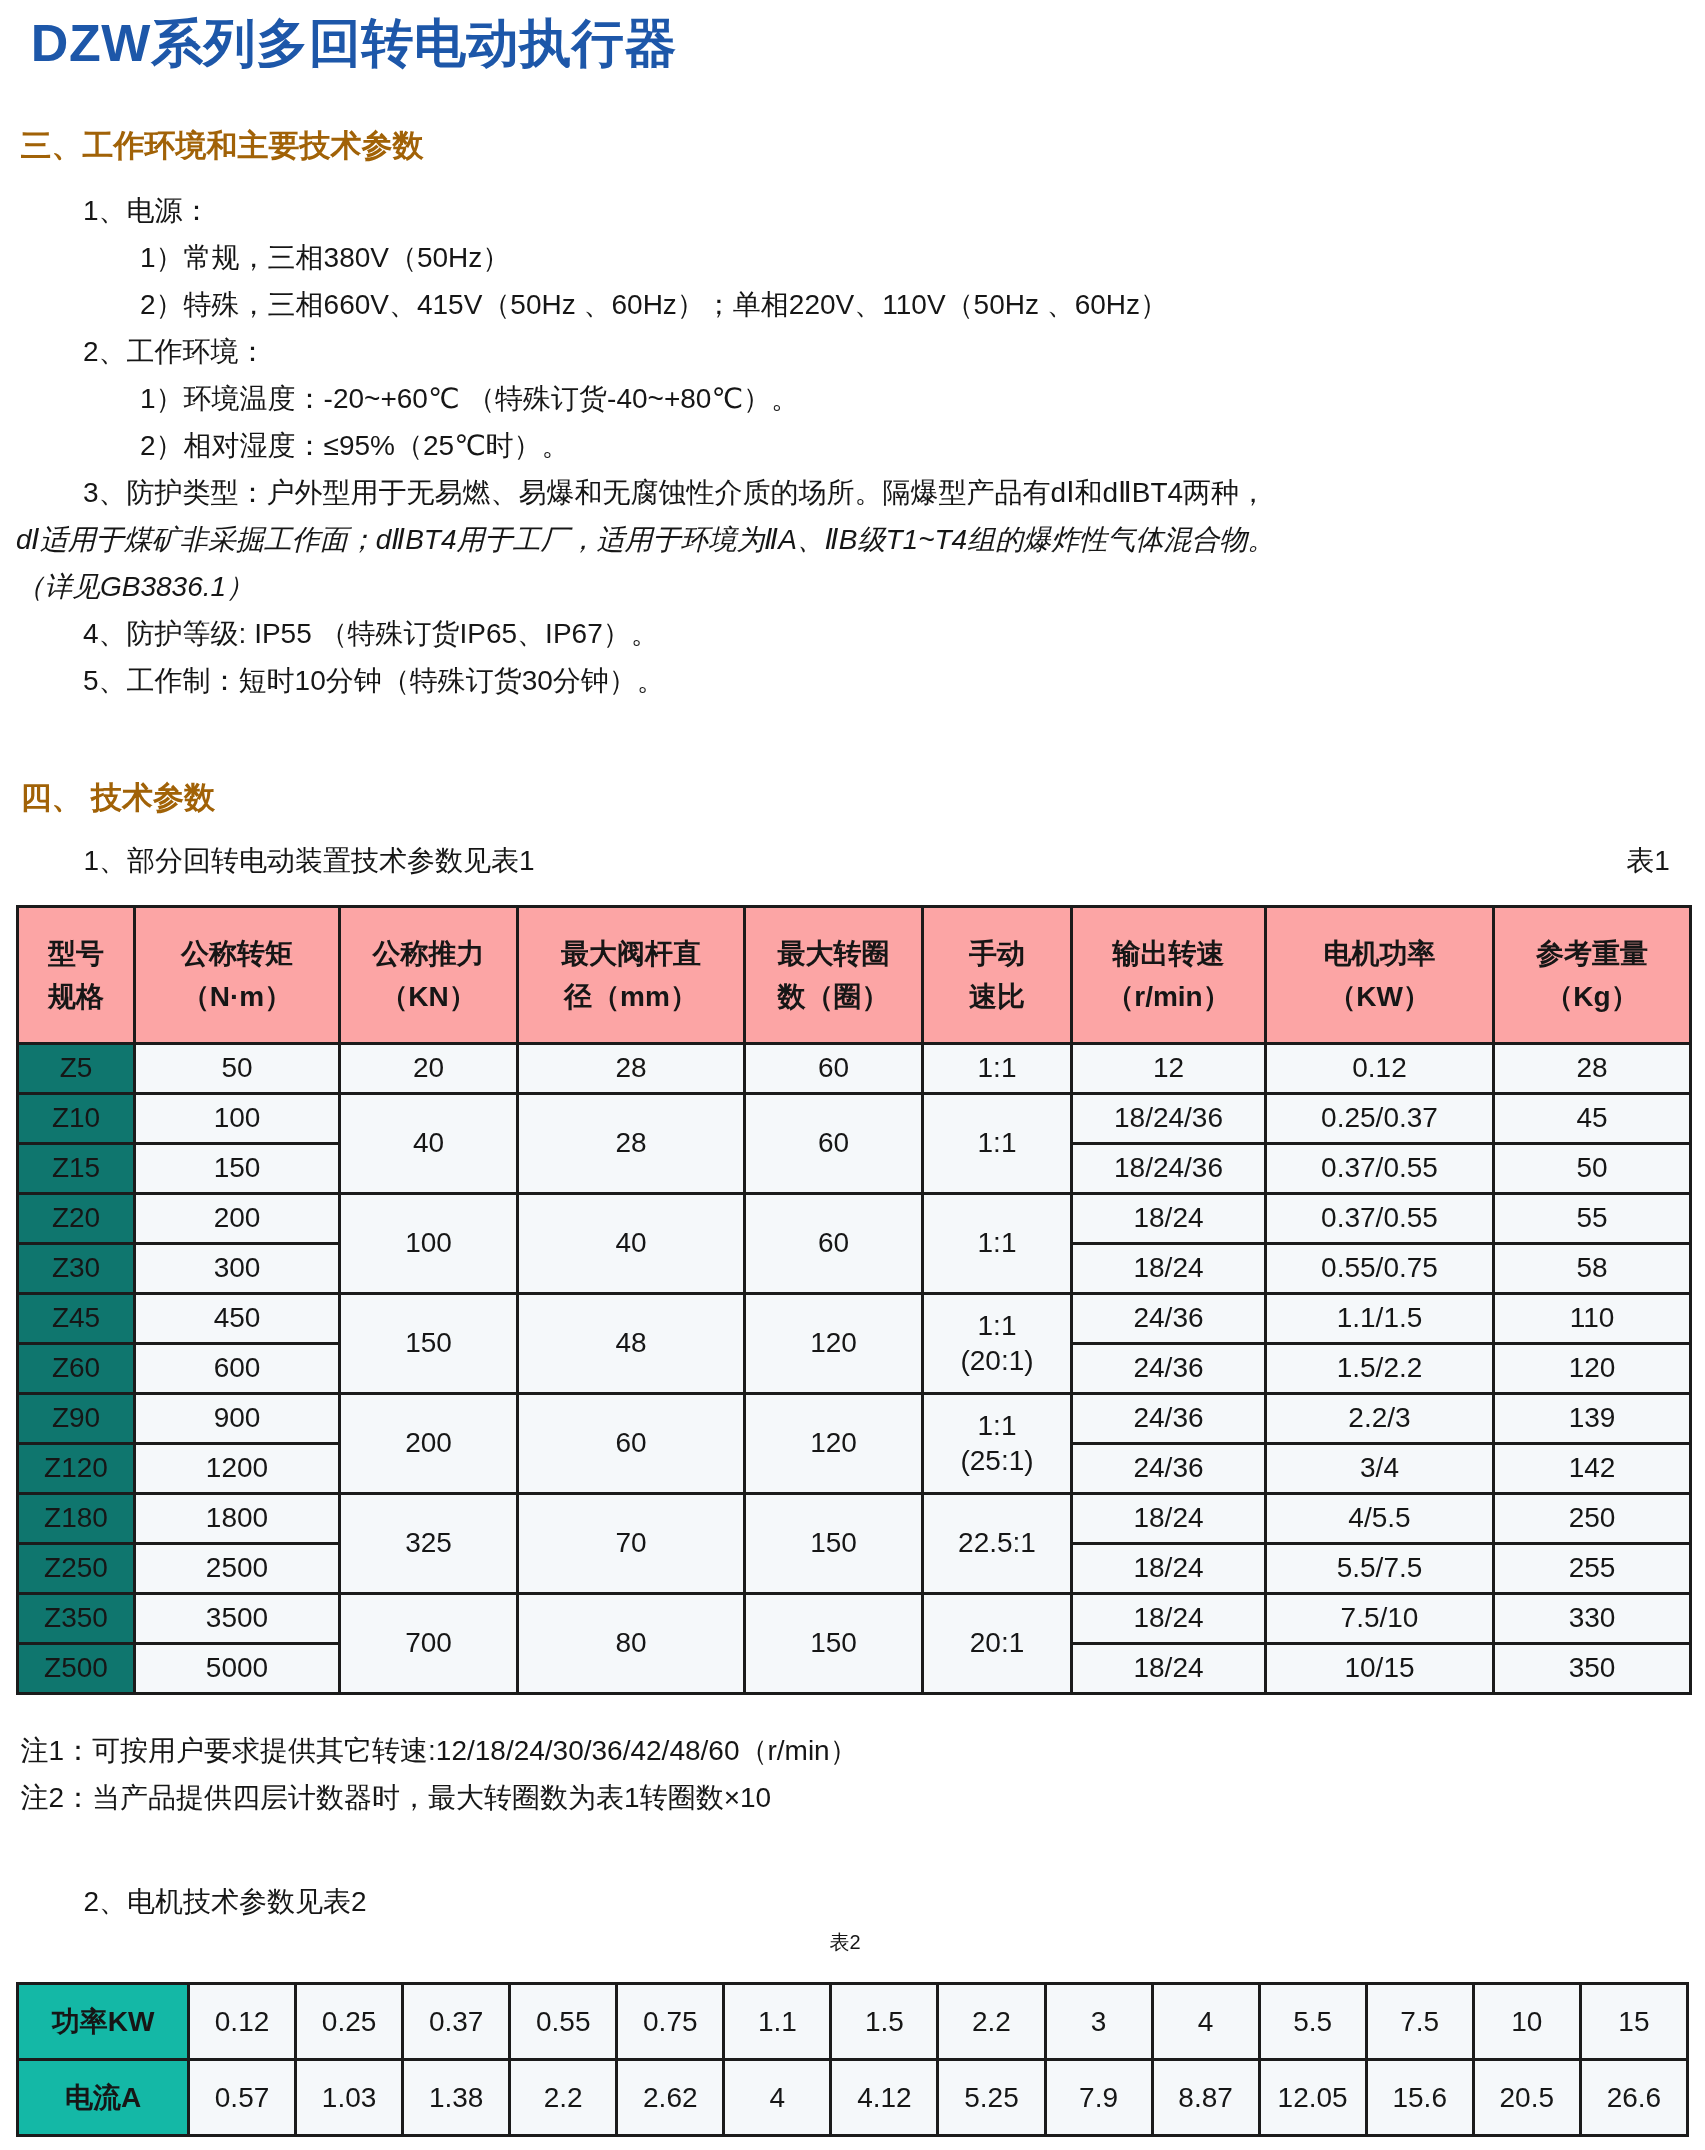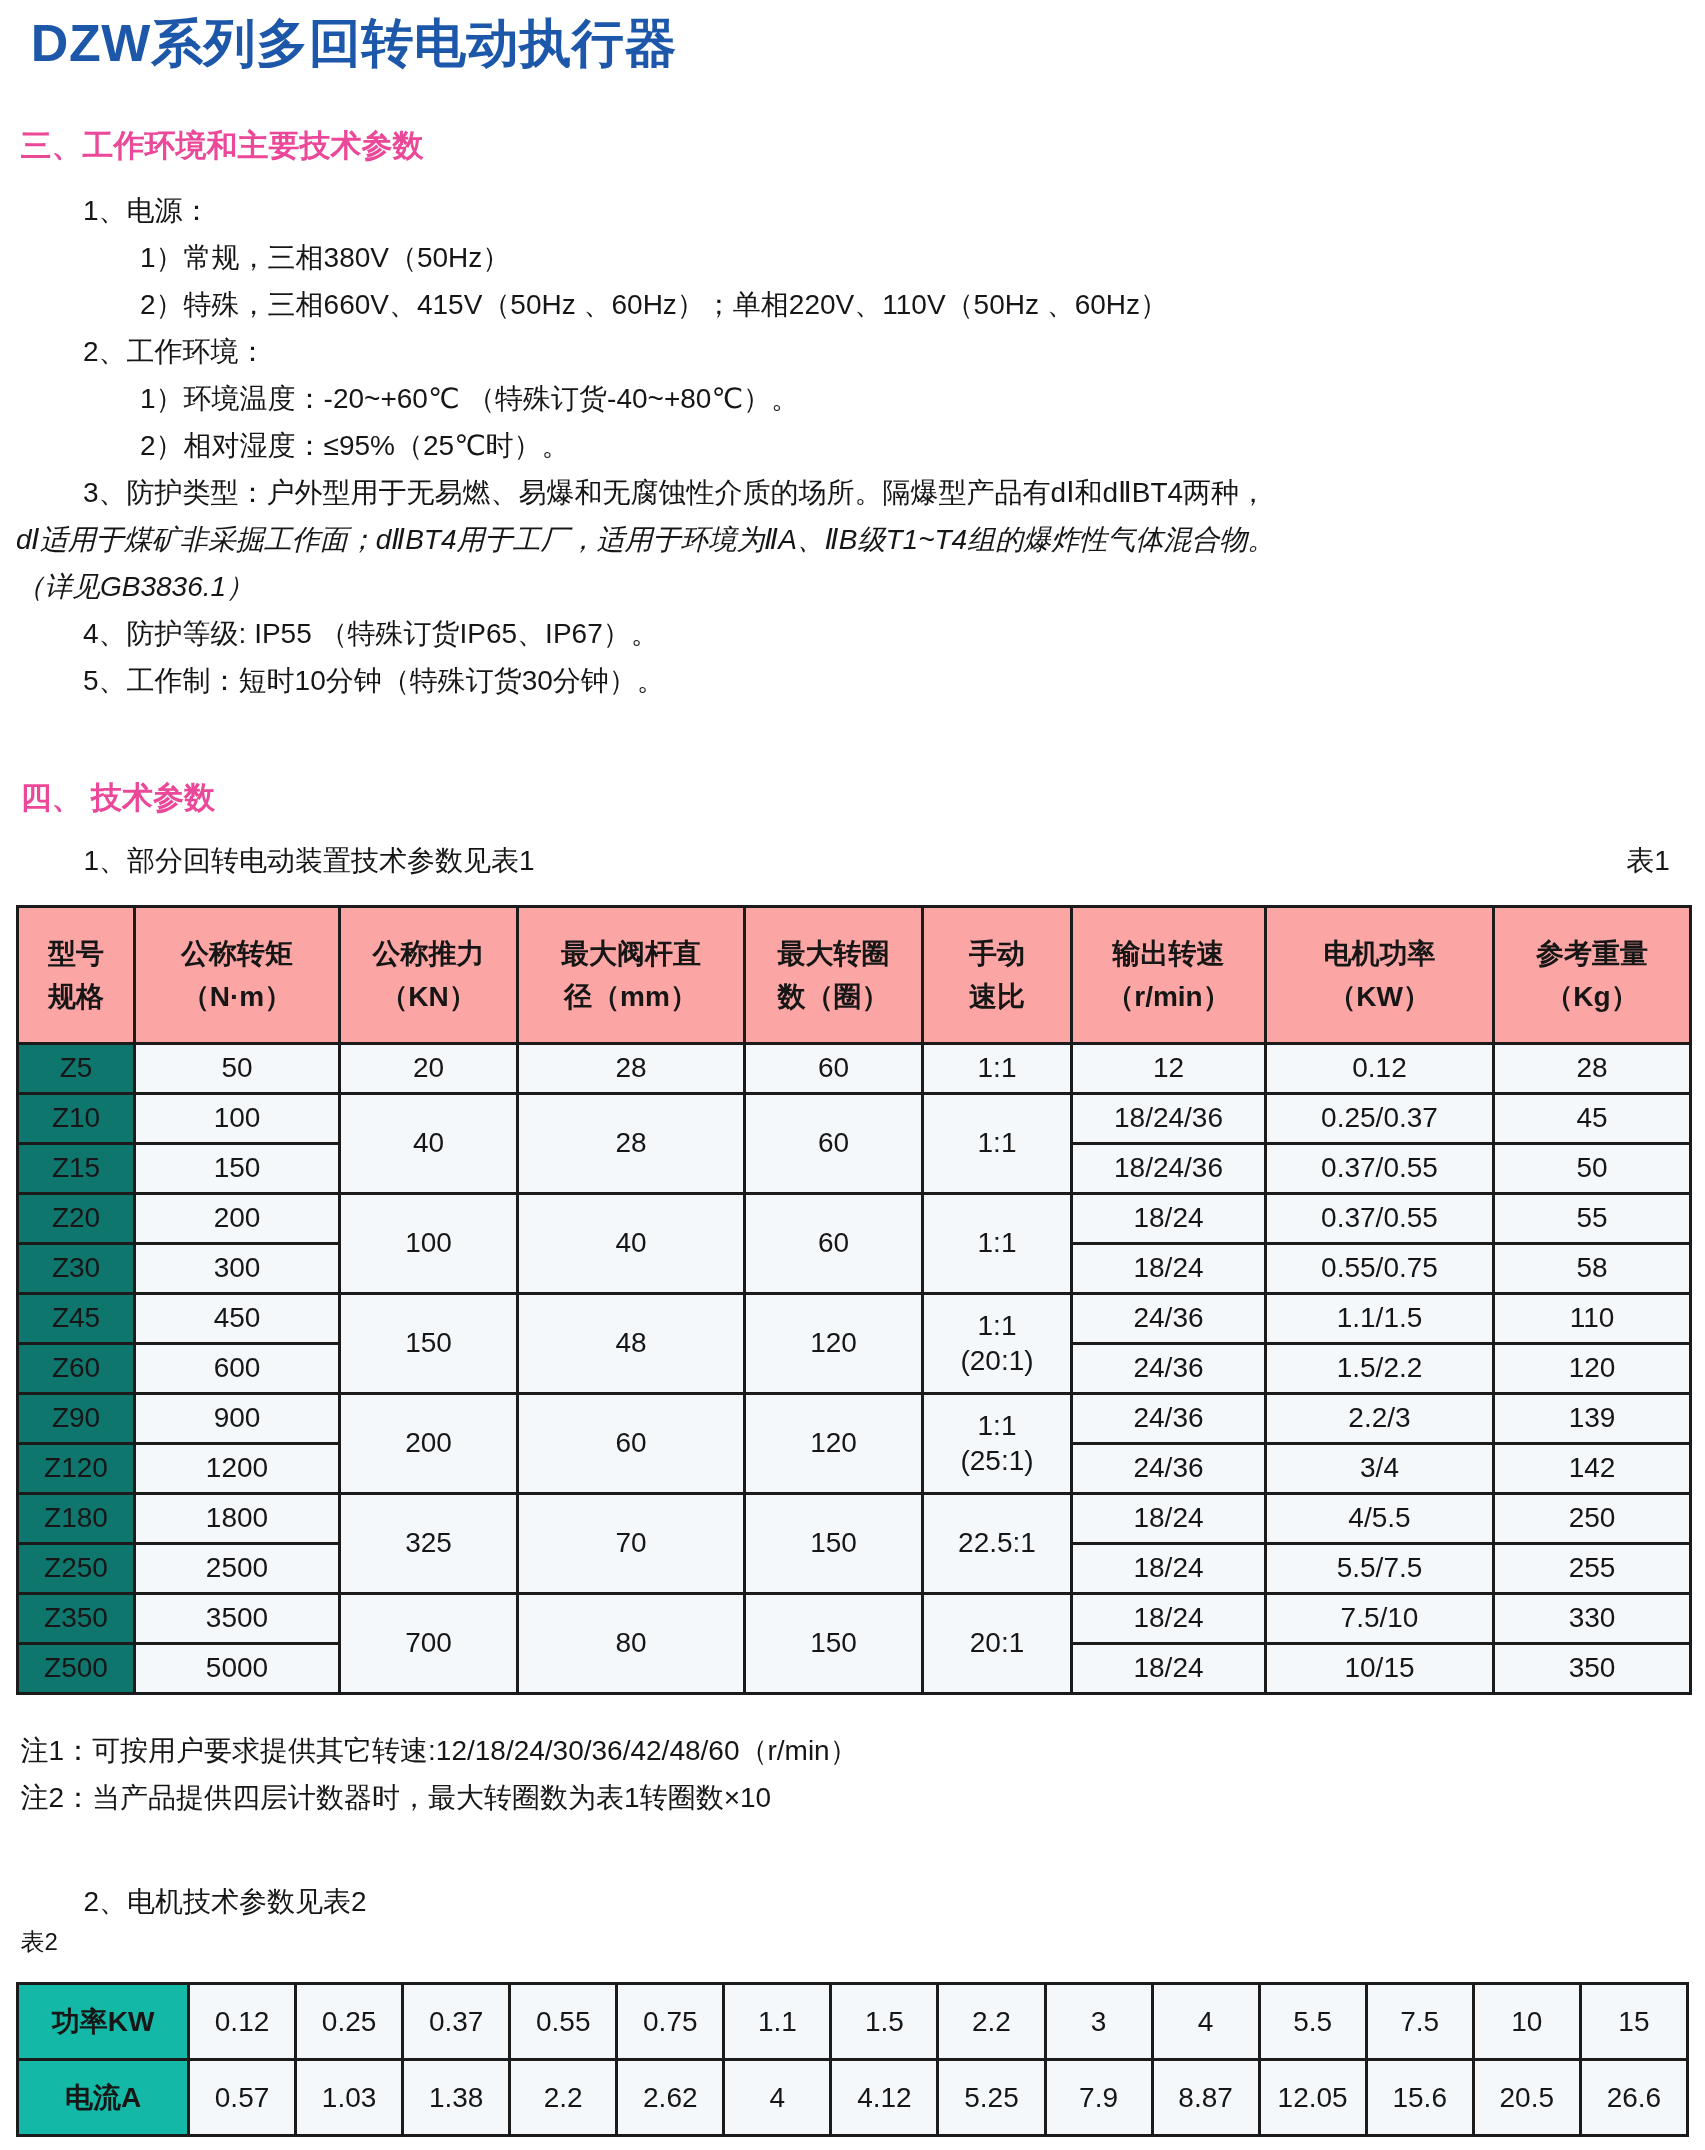--- a/index.html
+++ b/index.html
@@ -13,41 +13,41 @@
   .page { box-sizing:border-box; width:1705px; height:2151px; padding:10.2px 16px 0 16px; overflow:hidden; }
 
   .title {
     margin:3.4px 0 0 14.8px;
     font-size:52px; font-weight:bold; line-height:1.15;
     color:#1d57a9; letter-spacing:0.6px;
   }
   .sec-heading {
     margin:55px 0 0 4.5px;
     font-size:31px; font-weight:bold; line-height:1.15;
-    color:#ec4899;
+    color:#a16207;
   }
   .sec4-heading { margin-top:76px; }
 
   .body-lines { margin-top:23px; }
   .line { font-size:28px; line-height:47px; white-space:nowrap; }
   .ind1 { padding-left:67px; }
   .ind2 { padding-left:124px; }
   .flush { padding-left:0; white-space:normal;font-style:italic; }
 
   .caption-row {
     display:flex; justify-content:space-between; align-items:flex-end;
     margin:28px 4.5px 0 4.5px;
     font-size:28px; line-height:34px;
   }
   .caption-left { padding-left:63px; }
   .caption-right { padding-right:14.8px; }
 
   .caption2-row { margin:64px 4.5px 0 4.5px; font-size:28px; line-height:34px; }
   .caption2-left { padding-left:63px; }
-  .table2-label-row { margin:6.8px 4.5px 0 4.5px; font-size:24px; line-height:34px; text-align:left; padding-right:14.8px; }
+  .table2-label-row { margin:6.8px 4.5px 0 4.5px; font-size:20px; line-height:34px; text-align:center; padding-right:14.8px; }
 
   table { border-collapse:collapse; table-layout:fixed; width:1673px; }
   td,th { border:3.4px solid #1b1b1b; text-align:center; vertical-align:middle; overflow:hidden; }
 
   .t1 { margin-top:27px; }
   .t1 th {
     background:#fca5a5;
     font-size:28px; font-weight:bold; line-height:43px;
     padding:24px 2.3px; white-space:pre-line;
   }

